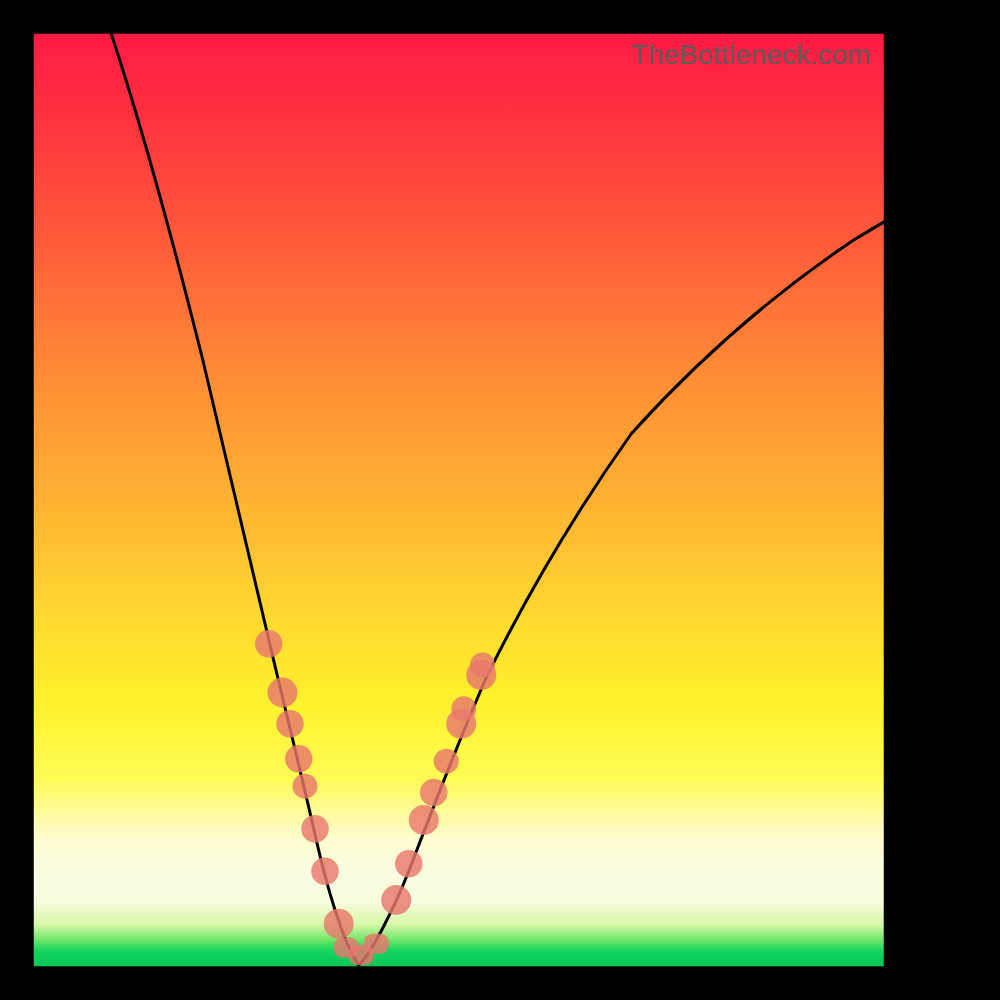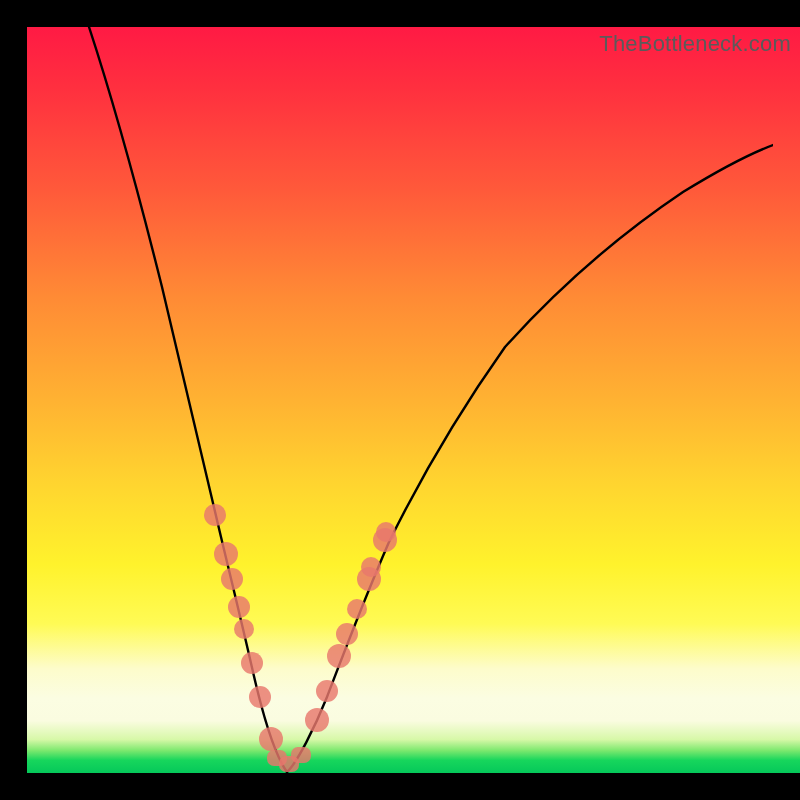--- a/index.html
+++ b/index.html
@@ -14,21 +14,21 @@
   .frame {
     position: absolute;
     left: 0; top: 0;
     width: 800px; height: 800px;
     background: #000;
   }
   .plot {
     position: absolute;
     left: 27px;
     top: 27px;
-    width: 774px;
+    width: 680px;
     height: 746px;
     
     background: linear-gradient(
       to bottom,
       #ff1a44 0%,
       #ff2f3f 8%,
       #ff5a3a 22%,
       #ff8a35 36%,
       #ffb232 50%,
       #ffd72f 62%,

